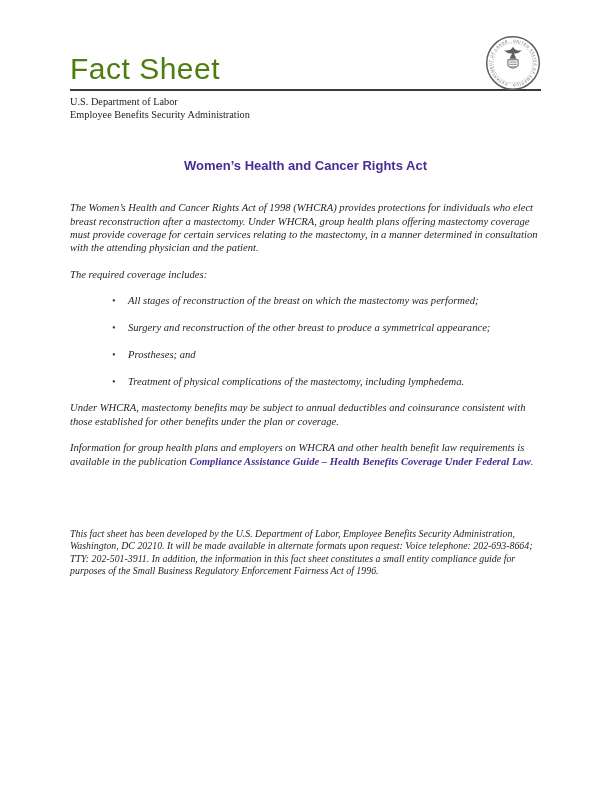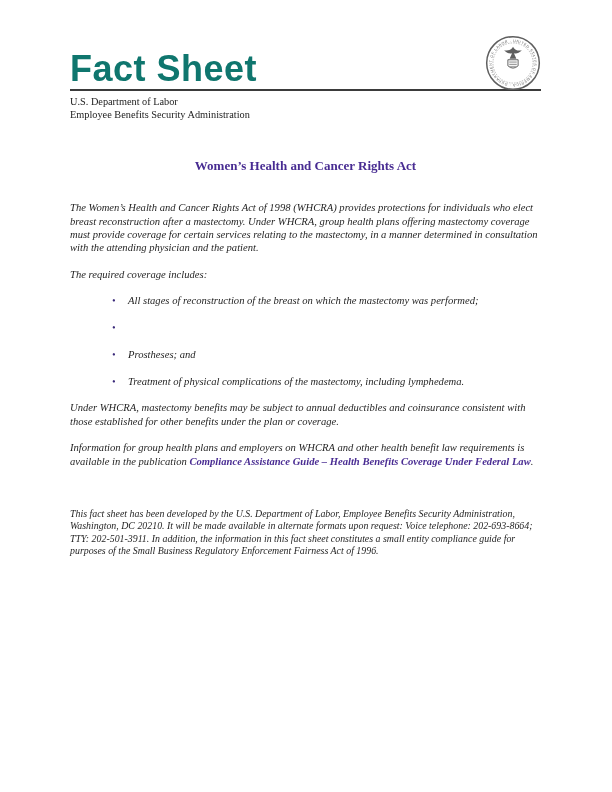--- a/index.html
+++ b/index.html
@@ -12,25 +12,25 @@
     padding: 52px 71px 0 70px;
     font-family: "Liberation Serif", serif;
     font-size: 10.6px;
     line-height: 13.4px;
     color: #1f1f1f;
     overflow: hidden;
   }
   .masthead { position: relative; }
   .doc-title {
     font-family: "Liberation Sans", sans-serif;
-    font-size: 36px;
+    font-size: 30px;
     line-height: 33px;
-    font-weight: bold;
+    font-weight: normal;
     letter-spacing: 0.5px;
-    color: #0f766e;
+    color: #4d7c0f;
   }
   .seal {
     position: absolute;
     top: -17px;
     right: 0;
     width: 56px;
     height: 56px;
   }
   .rule {
     margin-top: 4px;
@@ -38,21 +38,21 @@
   }
   .agency {
     margin-top: 5px;
     font-size: 10.3px;
     line-height: 12.6px;
     color: #222222;
   }
   .main-heading {
     margin-top: 37px;
     text-align: center;
-    font-family: Liberation Serif, serif;
+    font-family: Liberation Sans, sans-serif;
     font-size: 13px;
     line-height: 15px;
     font-weight: bold;
     color: #482c92;
   }
   .body-copy { margin-top: 28px; font-style: italic; }
   .body-copy p { margin-bottom: 13px; }
   ul.coverage-list { list-style: none; margin: 0 0 13px 42px; }
   ul.coverage-list li {
     display: flex;
@@ -66,21 +66,21 @@
     width: 16px;
     flex: 0 0 16px;
   }
   .pub-link {
     font-weight: bold;
     color: #4a2d93;
     text-decoration: none;
     cursor: pointer;
   }
   .footer-note {
-    margin-top: 40px;
+    margin-top: 60px;
     font-size: 9.9px;
     line-height: 12.4px;
   }
 </style>
 </head>
 <body>
 
 <div class="page">
 
   <div class="masthead">
@@ -118,20 +118,21 @@
 
     <p>The required coverage includes:</p>
 
     <ul class="coverage-list">
       <li>
         <span class="bullet">•</span>
         <span>All stages of reconstruction of the breast on which the mastectomy was performed;</span>
       </li>
       <li>
         <span class="bullet">•</span>
+        <span>Surgery and reconstruction of the other breast to produce a symmetrical appearance;</span>
       </li>
       <li>
         <span class="bullet">•</span>
         <span>Prostheses; and</span>
       </li>
       <li>
         <span class="bullet">•</span>
         <span>Treatment of physical complications of the mastectomy, including lymphedema.</span>
       </li>
     </ul>

